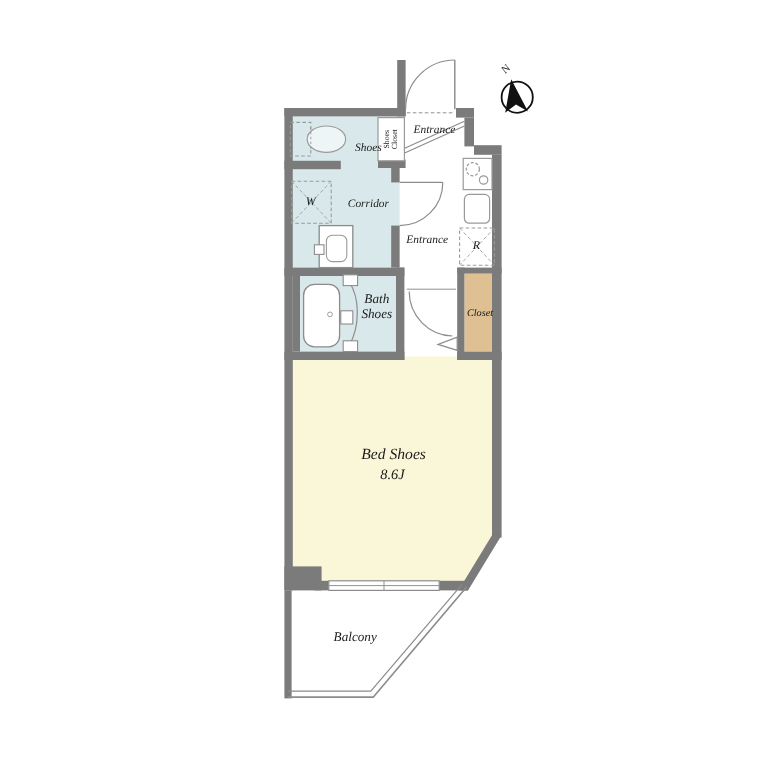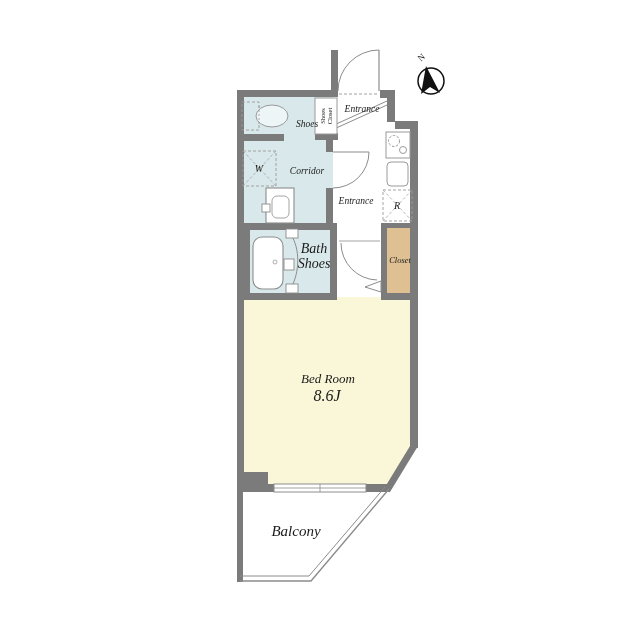--- a/index.html
+++ b/index.html
@@ -137,23 +137,23 @@
   <div class="label" style="left:307px;top:124px;font-size:9.5px">Shoes</div>
   <div class="label rot" style="left:326px;top:116px;font-size:6.5px;font-style:normal">
     <div>Shoes</div>
     <div>Closet</div>
   </div>
   <div class="label" style="left:362px;top:109px;font-size:9.5px">Entrance</div>
   <div class="label" style="left:307px;top:171px;font-size:9.5px">Corridor</div>
   <div class="label" style="left:259px;top:168px;font-size:10px">W</div>
   <div class="label" style="left:356px;top:201px;font-size:9.5px">Entrance</div>
   <div class="label" style="left:397px;top:205px;font-size:10px">R</div>
-  <div class="label" style="left:314px;top:256px;font-size:14px">
+  <div class="label" style="left:314px;top:256px;font-size:11px">
     <div>Bath</div>
     <div>Shoes</div>
   </div>
   <div class="label" style="left:400px;top:261px;font-size:8.5px">Closet</div>
-  <div class="label" style="left:328px;top:379px;font-size:13px">Bed Room</div>
-  <div class="label" style="left:327px;top:396px;font-size:16px">8.6J</div>
-  <div class="label" style="left:296px;top:531px;font-size:15px">Balcony</div>
+  <div class="label" style="left:328px;top:379px;font-size:13px">Bed Shoes</div>
+  <div class="label" style="left:327px;top:396px;font-size:12px">8.6J</div>
+  <div class="label" style="left:296px;top:531px;font-size:11px">Balcony</div>
   <div class="label nrot" style="left:422px;top:58px;font-size:9px;font-style:normal">N</div>
 
 </div>
 
 </body></html>

